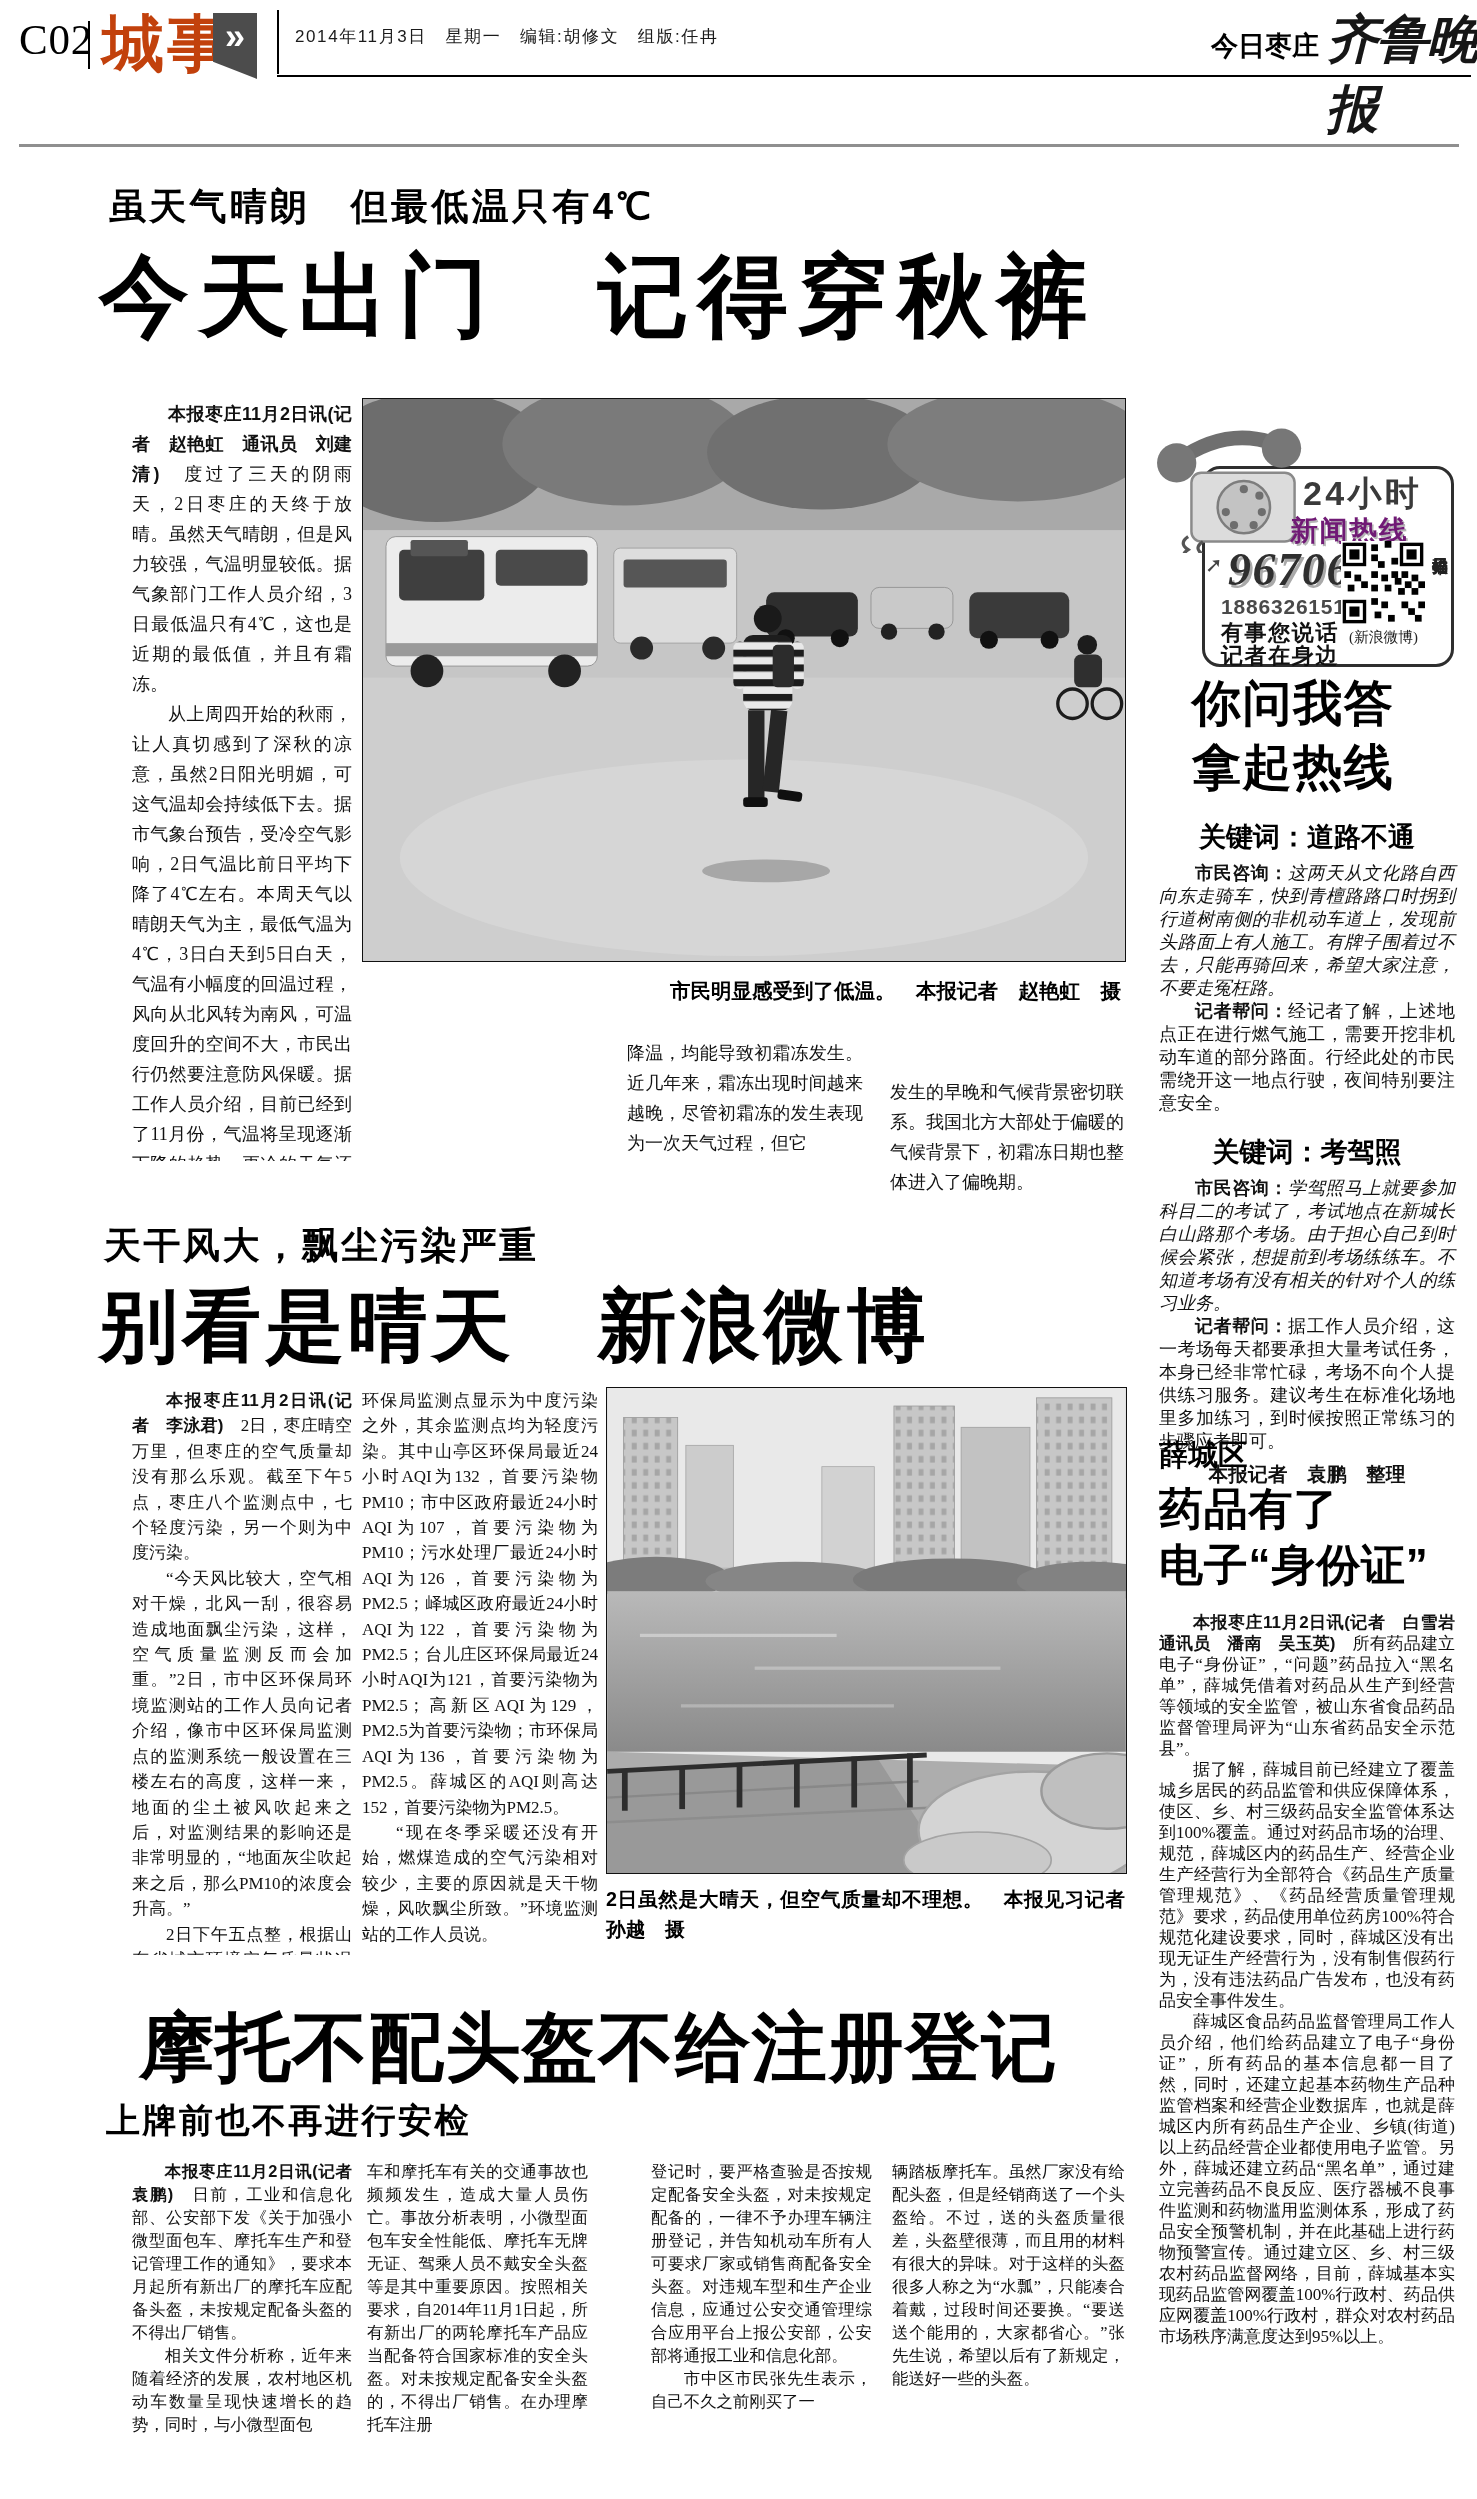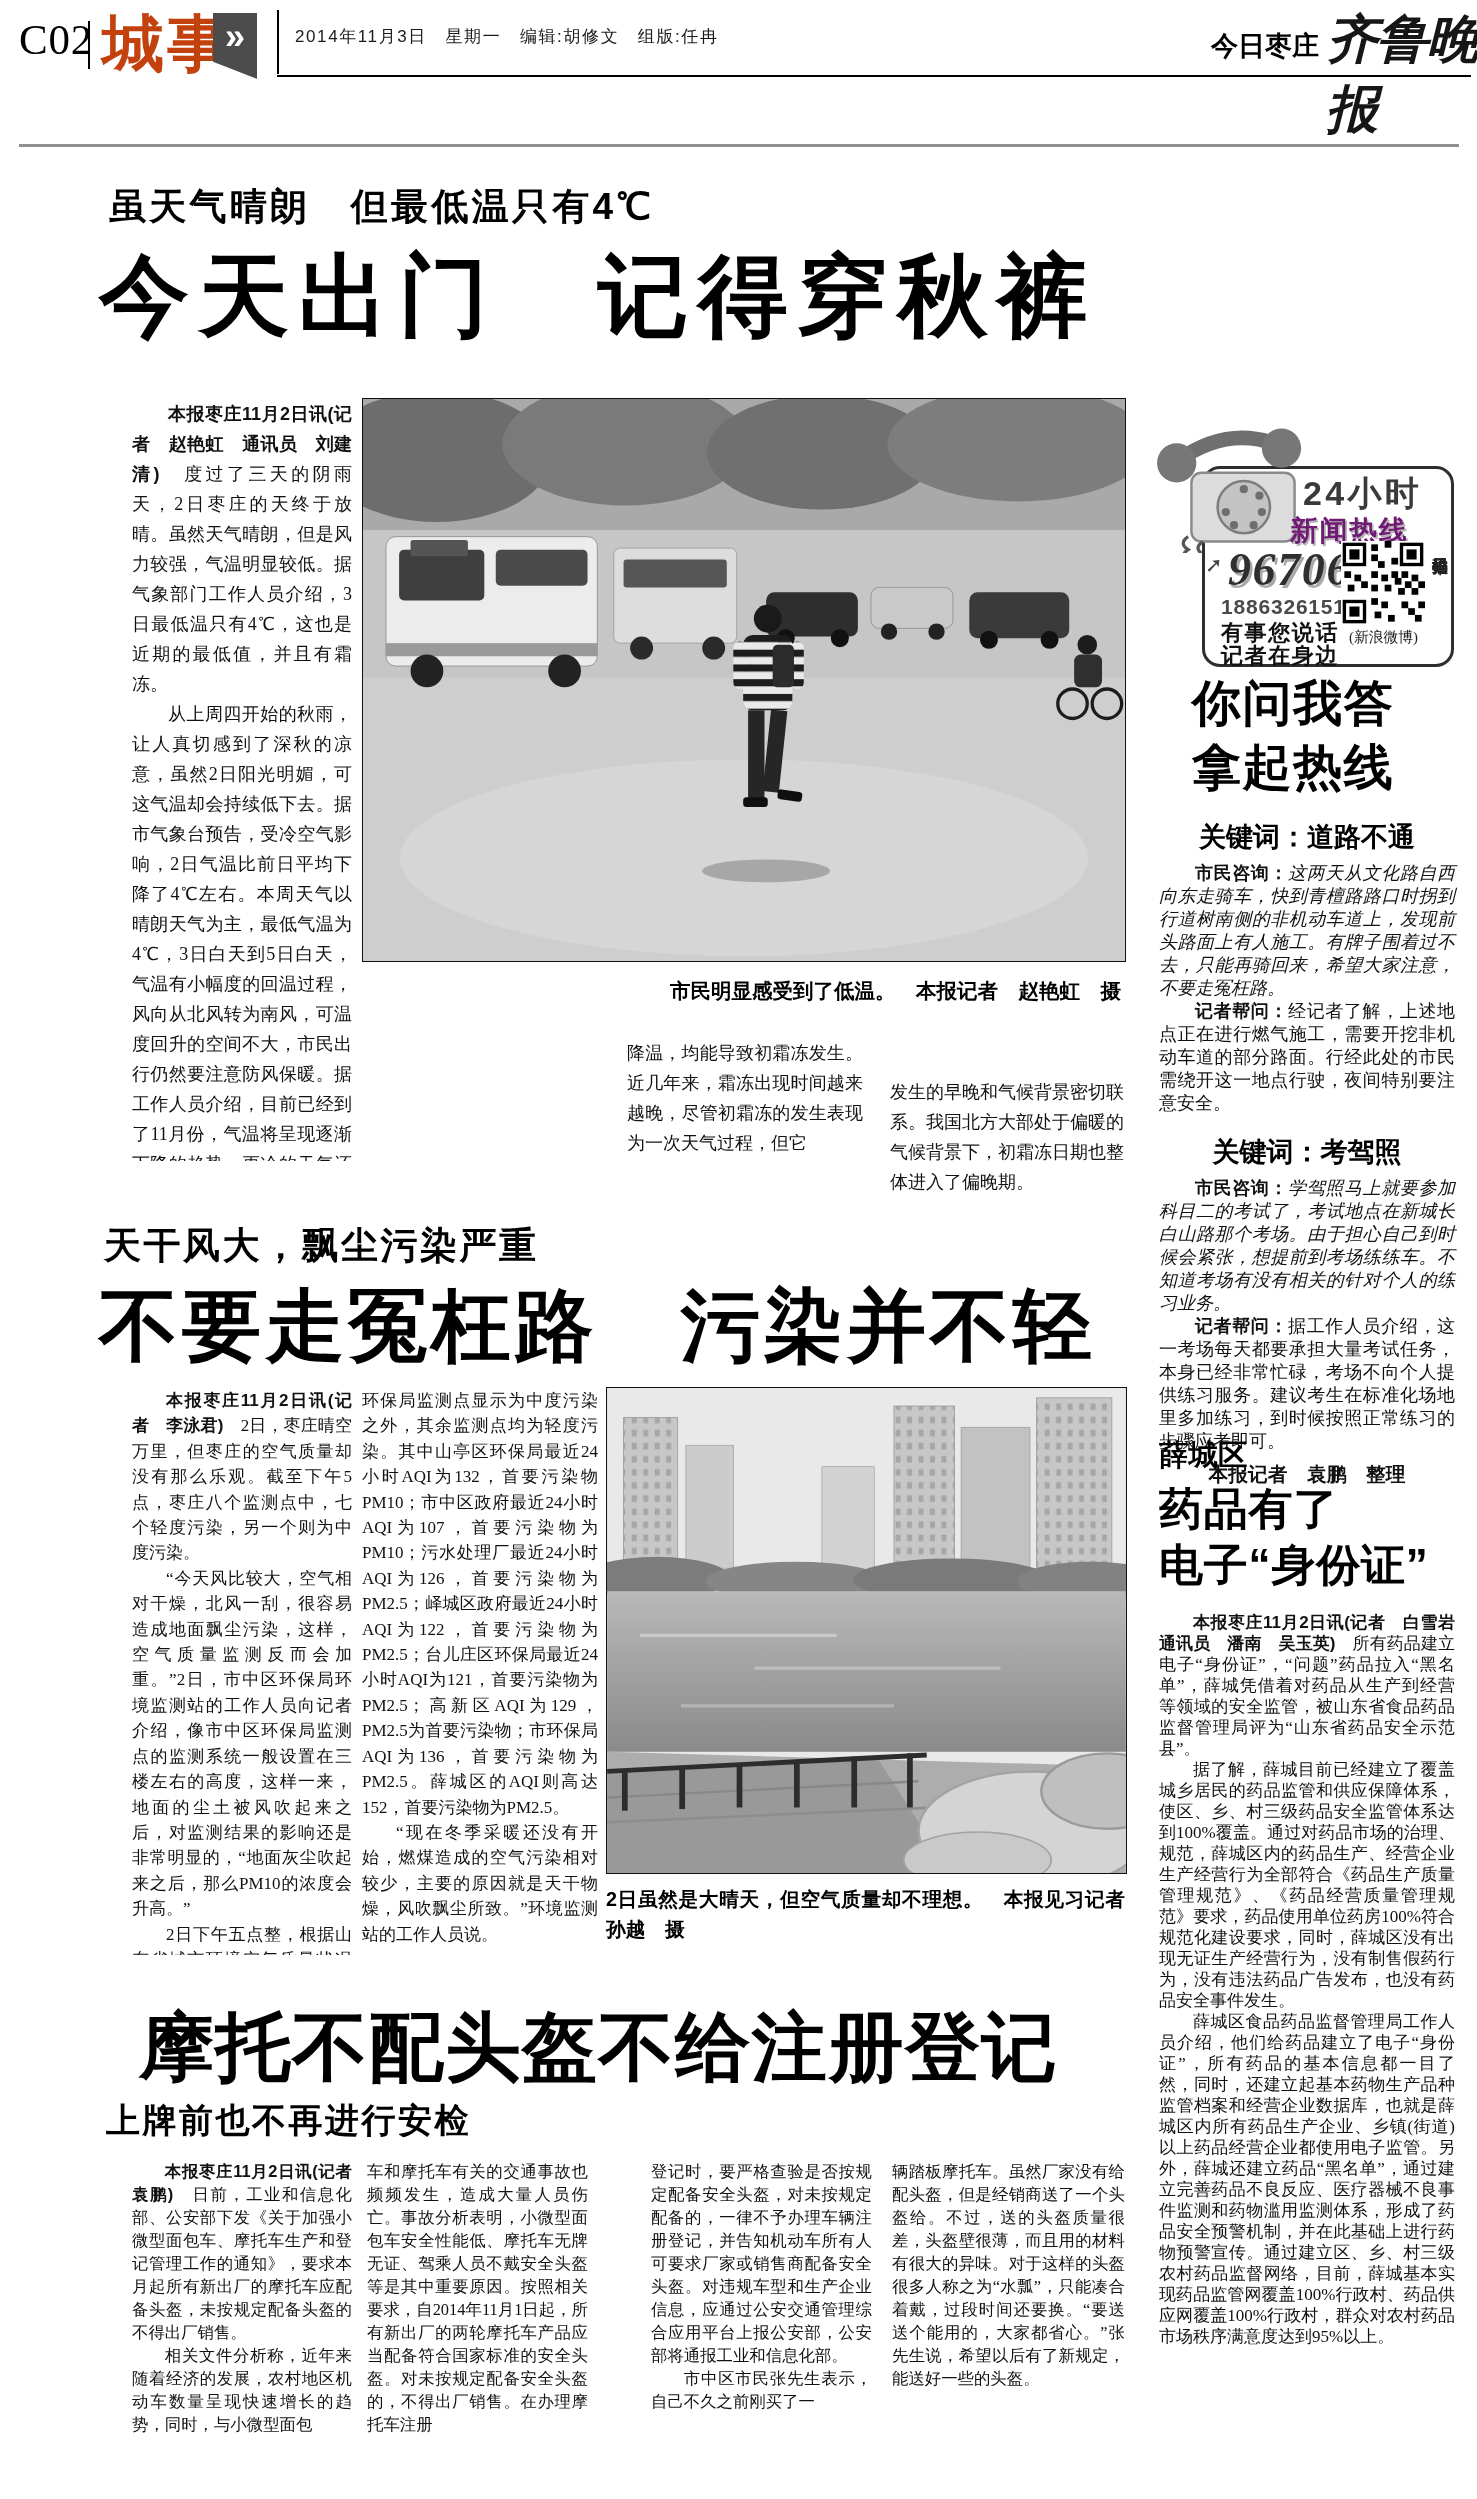--- a/index.html
+++ b/index.html
@@ -144,21 +144,21 @@
   <div class="abs caption" style="left:362px;top:977px;width:759px;text-align:right;font-size:20.5px;">市民明显感受到了低温。　本报记者　赵艳虹　摄</div>
 
   <div class="abs bodycol a1" style="left:627px;top:1038px;width:236px;height:125px;overflow:hidden;">
     <p class="noindent">降温，均能导致初霜冻发生。近几年来，霜冻出现时间越来越晚，尽管初霜冻的发生表现为一次天气过程，但它</p>
   </div>
   <div class="abs bodycol a1" style="left:890px;top:1038px;width:234px;height:125px;overflow:hidden;margin-top:39px;">
     <p class="noindent">发生的早晚和气候背景密切联系。我国北方大部处于偏暖的气候背景下，初霜冻日期也整体进入了偏晚期。</p>
   </div>
 
   <div class="abs kick" style="left:104px;top:1221px;font-size:37px;letter-spacing:2.5px;">天干风大，飘尘污染严重</div>
-  <div class="abs hl" style="left:99px;top:1274px;font-size:79px;letter-spacing:4.1px;">不要走冤枉路　污染并不轻</div>
+  <div class="abs hl" style="left:99px;top:1274px;font-size:79px;letter-spacing:4.1px;">别看是晴天　新浪微博</div>
 
   <div class="abs bodycol a2" style="left:132px;top:1388px;width:220px;height:567px;overflow:hidden;">
     <p><b class="lead">本报枣庄11月2日讯(记者　李泳君)</b><span>　2日，枣庄晴空万里，但枣庄的空气质量却没有那么乐观。截至下午5点，枣庄八个监测点中，七个轻度污染，另一个则为中度污染。</span></p>
     <p>“今天风比较大，空气相对干燥，北风一刮，很容易造成地面飘尘污染，这样，空气质量监测反而会加重。”2日，市中区环保局环境监测站的工作人员向记者介绍，像市中区环保局监测点的监测系统一般设置在三楼左右的高度，这样一来，地面的尘土被风吹起来之后，对监测结果的影响还是非常明显的，“地面灰尘吹起来之后，那么PM10的浓度会升高。”</p>
     <p>2日下午五点整，根据山东省城市环境空气质量状况发布在线监测显示，除薛城区</p>
   </div>
   <div class="abs bodycol a2" style="left:362px;top:1388px;width:236px;height:587px;overflow:hidden;">
     <p class="noindent">环保局监测点显示为中度污染之外，其余监测点均为轻度污染。其中山亭区环保局最近24小时AQI为132，首要污染物PM10；市中区政府最近24小时AQI为107，首要污染物为PM10；污水处理厂最近24小时AQI为126，首要污染物为PM2.5；峄城区政府最近24小时AQI为122，首要污染物为PM2.5；台儿庄区环保局最近24小时AQI为121，首要污染物为PM2.5；高新区AQI为129，PM2.5为首要污染物；市环保局AQI为136，首要污染物为PM2.5。薛城区的AQI则高达152，首要污染物为PM2.5。</p>
     <p>“现在冬季采暖还没有开始，燃煤造成的空气污染相对较少，主要的原因就是天干物燥，风吹飘尘所致。”环境监测站的工作人员说。</p>
   </div>

